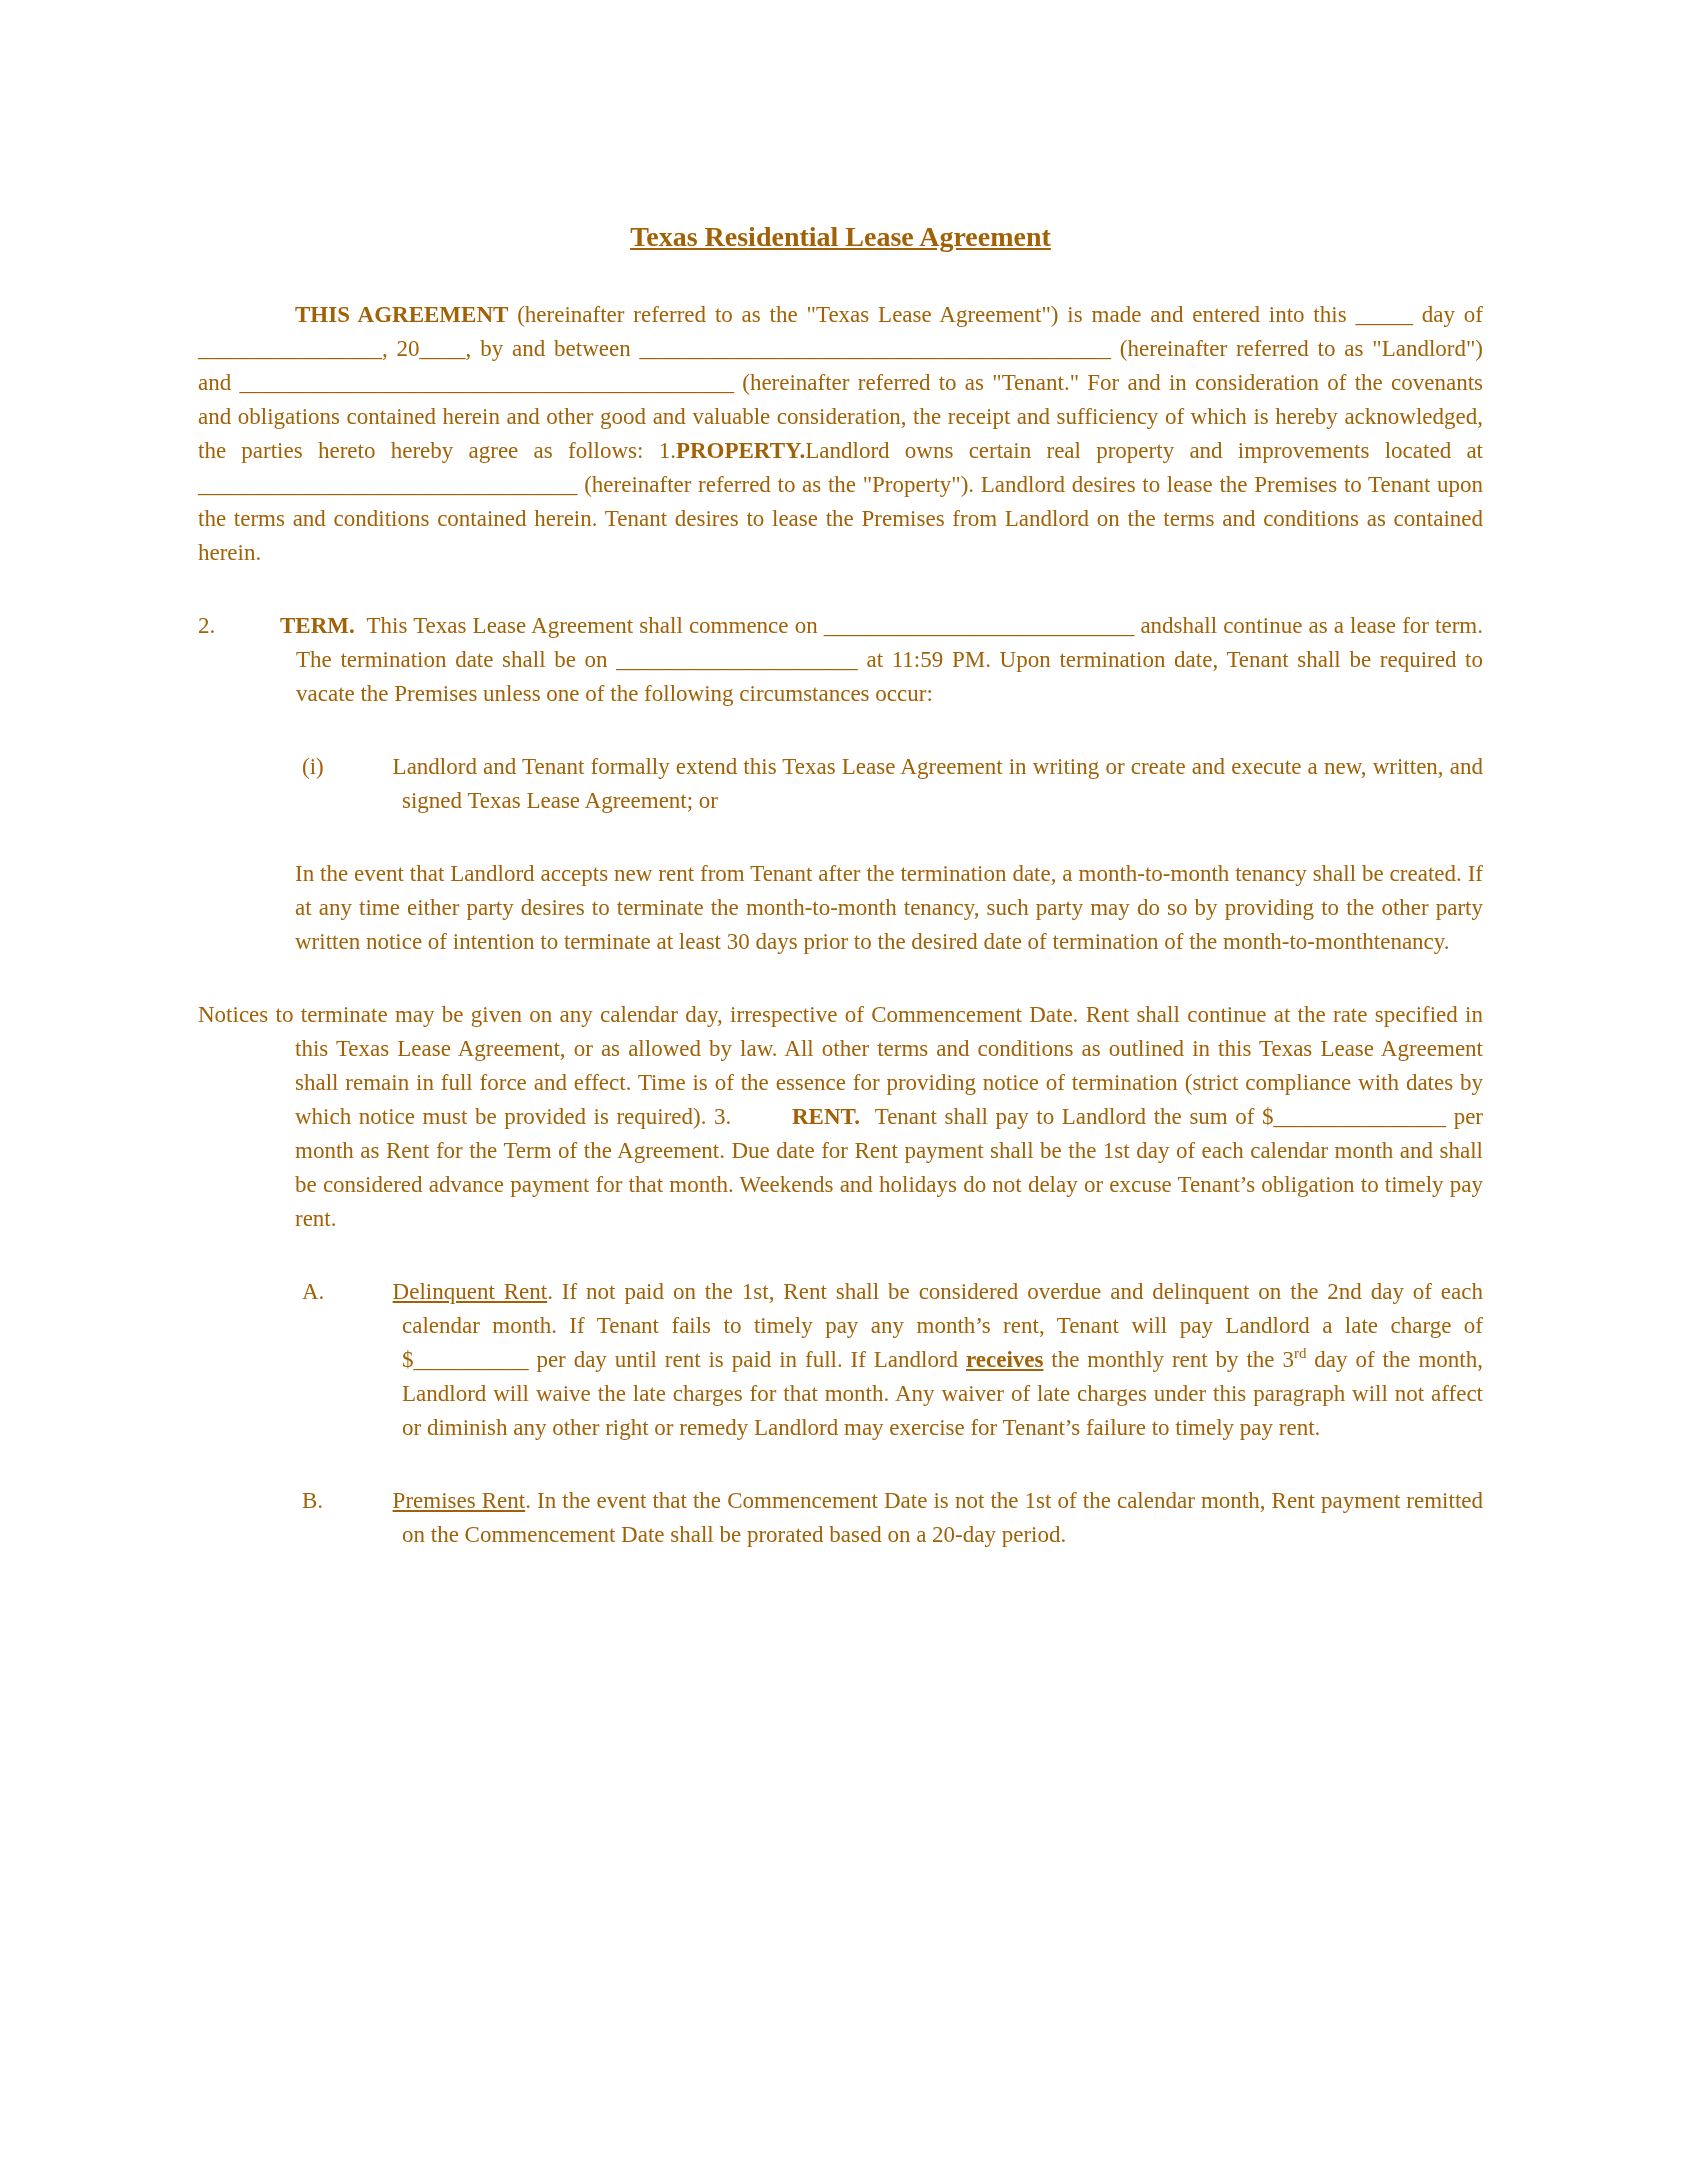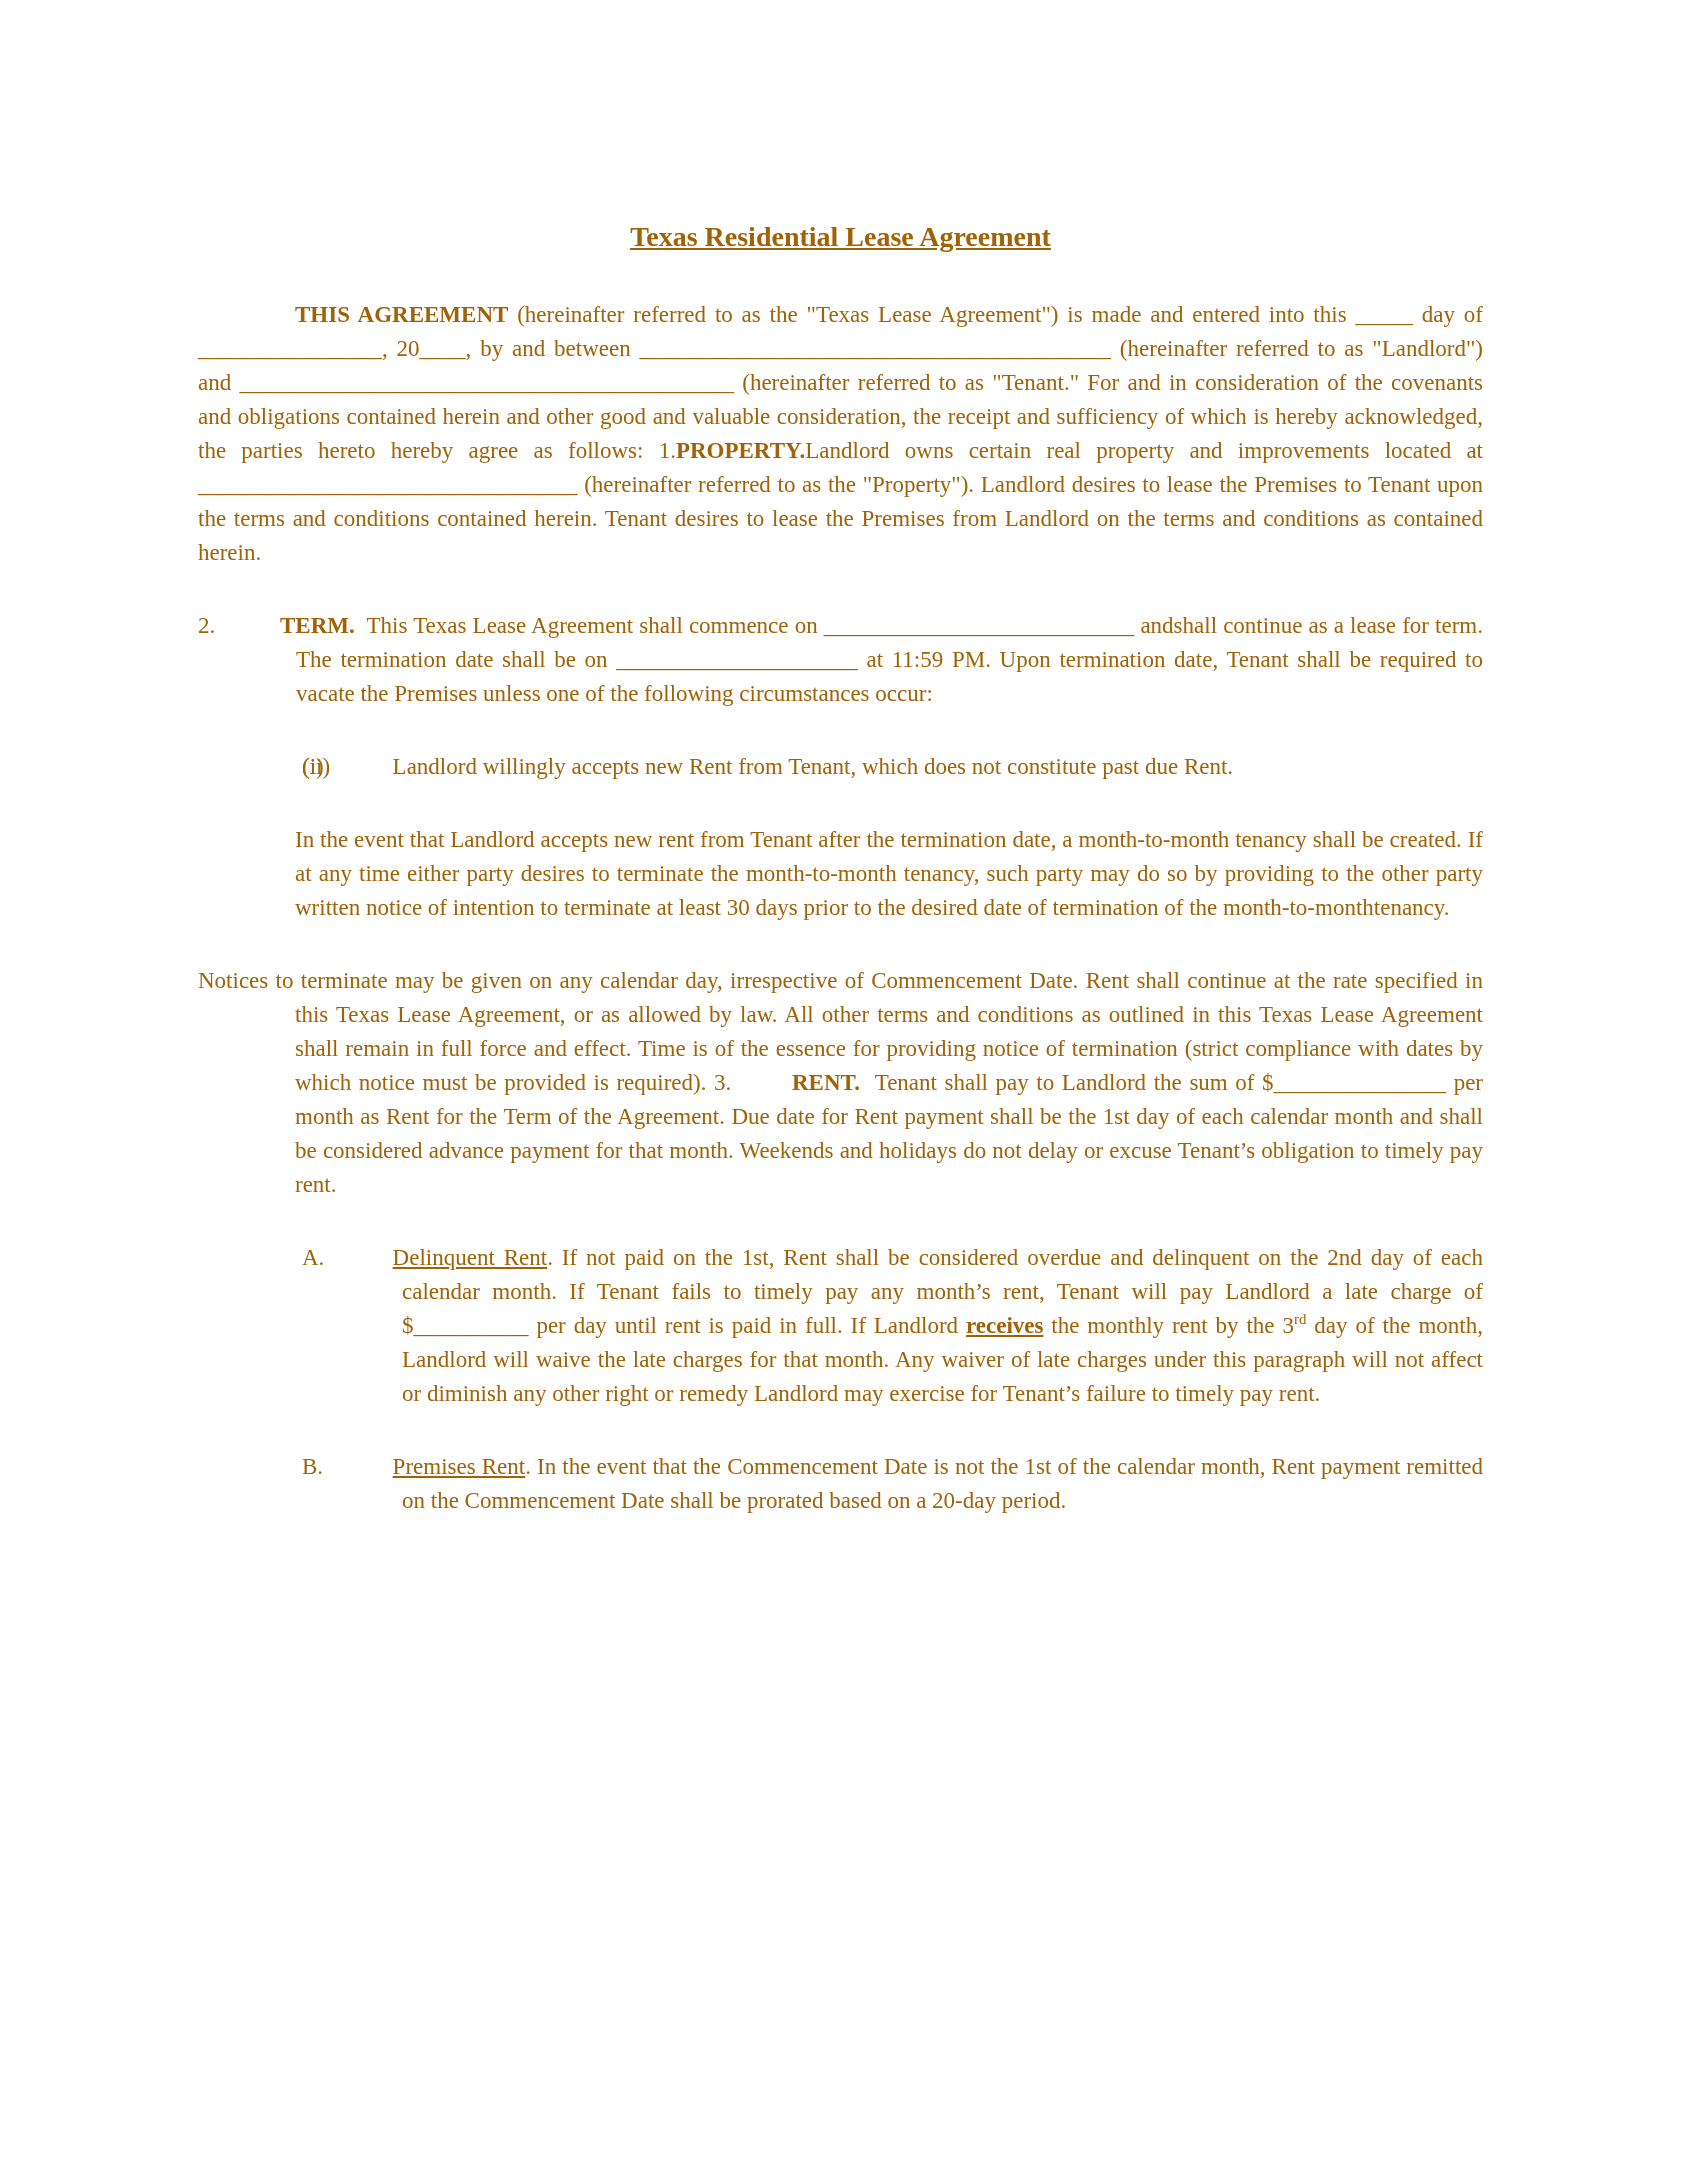--- a/index.html
+++ b/index.html
@@ -61,26 +61,23 @@
 
   <p class="para p-intro"><span class="seg-b">THIS AGREEMENT</span><span> (hereinafter referred to as the "Texas Lease Agreement") is made and entered into this </span><span class="seg-blank">_____</span><span> day of </span><span class="seg-blank">________________</span><span>, 20</span><span class="seg-blank">____</span><span>, by and between </span><span class="seg-blank">_________________________________________</span><span> (hereinafter referred to as "Landlord") and </span><span class="seg-blank">___________________________________________</span><span> (hereinafter referred to as "Tenant." For and in consideration of the covenants and obligations contained herein and other good and valuable consideration, the receipt and sufficiency of which is hereby acknowledged, the parties hereto hereby agree as follows: 1.</span><span class="seg-b">PROPERTY.</span><span>Landlord owns certain real property and improvements located at </span><span class="seg-blank">_________________________________</span><span> (hereinafter referred to as the "Property"). Landlord desires to lease the Premises to Tenant upon the terms and conditions contained herein. Tenant desires to lease the Premises from Landlord on the terms and conditions as contained herein.</span></p>
 
   <div class="hang blk">
     <span class="num">2.</span>
     <p class="para term-text"><span class="seg-b">TERM.</span><span>&nbsp; This Texas Lease Agreement shall commence on </span><span class="seg-blank">___________________________</span><span> andshall continue as a lease for term. The termination date shall be on </span><span class="seg-blank">_____________________</span><span> at 11:59 PM. Upon termination date, Tenant shall be required to vacate the Premises unless one of the following circumstances occur:</span></p>
   </div>
 
   <div class="hang sub blk">
     <span class="num">(i)</span>
+    <p class="para sub-text"><span>Landlord and Tenant formally extend this Texas Lease Agreement in writing or create and execute a new, written, and signed Texas Lease Agreement; or</span></p>
   </div>
 
-  <div class="hang sub blk">
-    <span class="num">(ii)</span>
-    <p class="para sub-text"><span>Landlord willingly accepts new Rent from Tenant, which does not constitute past due Rent.</span></p>
-  </div>
 
   <p class="para holdover-text blk"><span>In the event that Landlord accepts new rent from Tenant after the termination date, a month-to-month tenancy shall be created. If at any time either party desires to terminate the month-to-month tenancy, such party may do so by providing to the other party written notice of intention to terminate at least 30 days prior to the desired date of termination of the month-to-monthtenancy.</span></p>
 
   <p class="para notices-text blk"><span>Notices to terminate may be given on any calendar day, irrespective of Commencement Date. Rent shall continue at the rate specified in this Texas Lease Agreement, or as allowed by law. All other terms and conditions as outlined in this Texas Lease Agreement shall remain in full force and effect. Time is of the essence for providing notice of termination (strict compliance with dates by which notice must be provided is required). 3.&nbsp;&nbsp;&nbsp;&nbsp;&nbsp;&nbsp;&nbsp; </span><span class="seg-b">RENT.</span><span>&nbsp; Tenant shall pay to Landlord the sum of $</span><span class="seg-blank">_______________</span><span> per month as Rent for the Term of the Agreement. Due date for Rent payment shall be the 1st day of each calendar month and shall be considered advance payment for that month. Weekends and holidays do not delay or excuse Tenant’s obligation to timely pay rent.</span></p>
 
   <div class="hang sub blk">
     <span class="num">A.</span>
     <p class="para sub-text"><span class="seg-u">Delinquent Rent</span><span>. If not paid on the 1st, Rent shall be considered overdue and delinquent on the 2nd day of each calendar month. If Tenant fails to timely pay any month’s rent, Tenant will pay Landlord a late charge of $</span><span class="seg-blank">__________</span><span> per day until rent is paid in full. If Landlord </span><span class="seg-bu">receives</span><span> the monthly rent by the 3</span><sup>rd</sup><span> day of the month, Landlord will waive the late charges for that month. Any waiver of late charges under this paragraph will not affect or diminish any other right or remedy Landlord may exercise for Tenant’s failure to timely pay rent.</span></p>
   </div>
 

